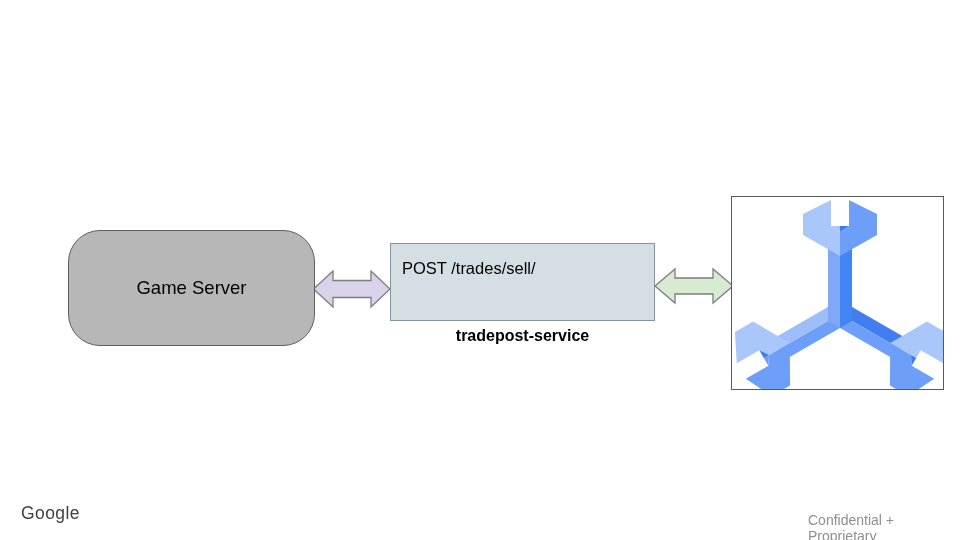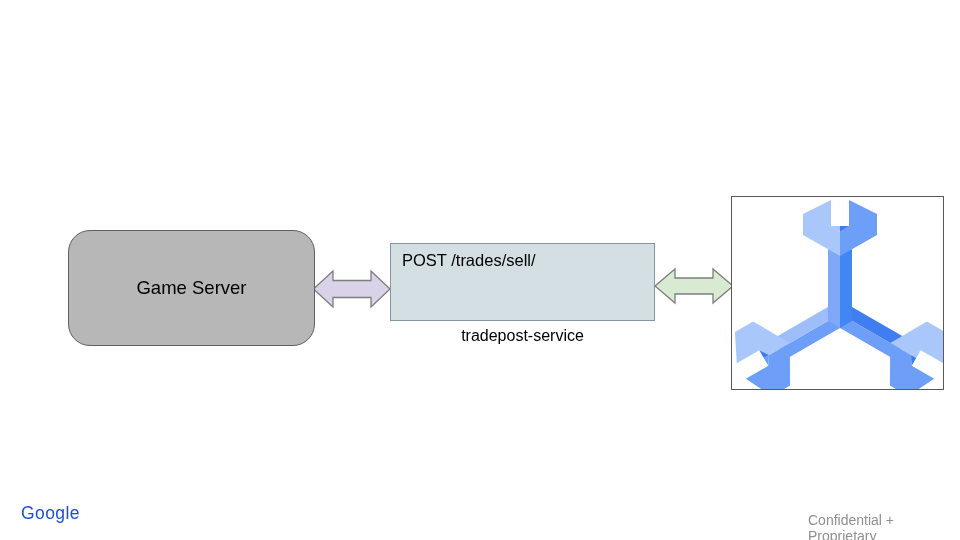--- a/index.html
+++ b/index.html
@@ -11,65 +11,65 @@
     overflow: hidden;
     font-family: "Liberation Sans", sans-serif;
     color: #000;
   }
   .node-game {
     position: absolute;
     left: 68px; top: 230px;
     width: 247px; height: 116px;
     background: #b7b7b7;
     border: 1.5px solid #5f5f5f;
-    border-radius: 22px;
+    border-radius: 32px;
     box-sizing: border-box;
     display: flex;
     align-items: center;
     justify-content: center;
     font-size: 18.5px;
   }
   .connectors {
     position: absolute;
     left: 0; top: 0;
   }
   .api-box {
     position: absolute;
     left: 390px; top: 243px;
     width: 265px; height: 78px;
     background: #d3dfe3;
     border: 1px solid #8696a0;
     box-sizing: border-box;
-    padding: 4px 0 0 11px;
+    padding: 12px 0 0 11px;
     font-size: 16.5px;
     line-height: 25px;
   }
   .api-box .endpoint-line { white-space: nowrap; }
   .service-name {
     position: absolute;
     left: 390px; top: 327px;
     width: 265px;
     text-align: center;
-    font-weight: normal;
+    font-weight: bold;
     font-size: 16px;
   }
   .icon-box {
     position: absolute;
     left: 731px; top: 196px;
     width: 213px; height: 194px;
     background: #ffffff;
     border: 1px solid #595959;
     box-sizing: border-box;
   }
   .brand {
     position: absolute;
     left: 21px; top: 503px;
     font-size: 17.5px;
     letter-spacing: 0.4px;
-    color: #1d4ed8;
+    color: #404040;
   }
   .footnote {
     position: absolute;
     left: 808px; top: 512px;
     font-size: 14px;
     color: #8f8f8f;
   }
 </style>
 </head>
 <body>

